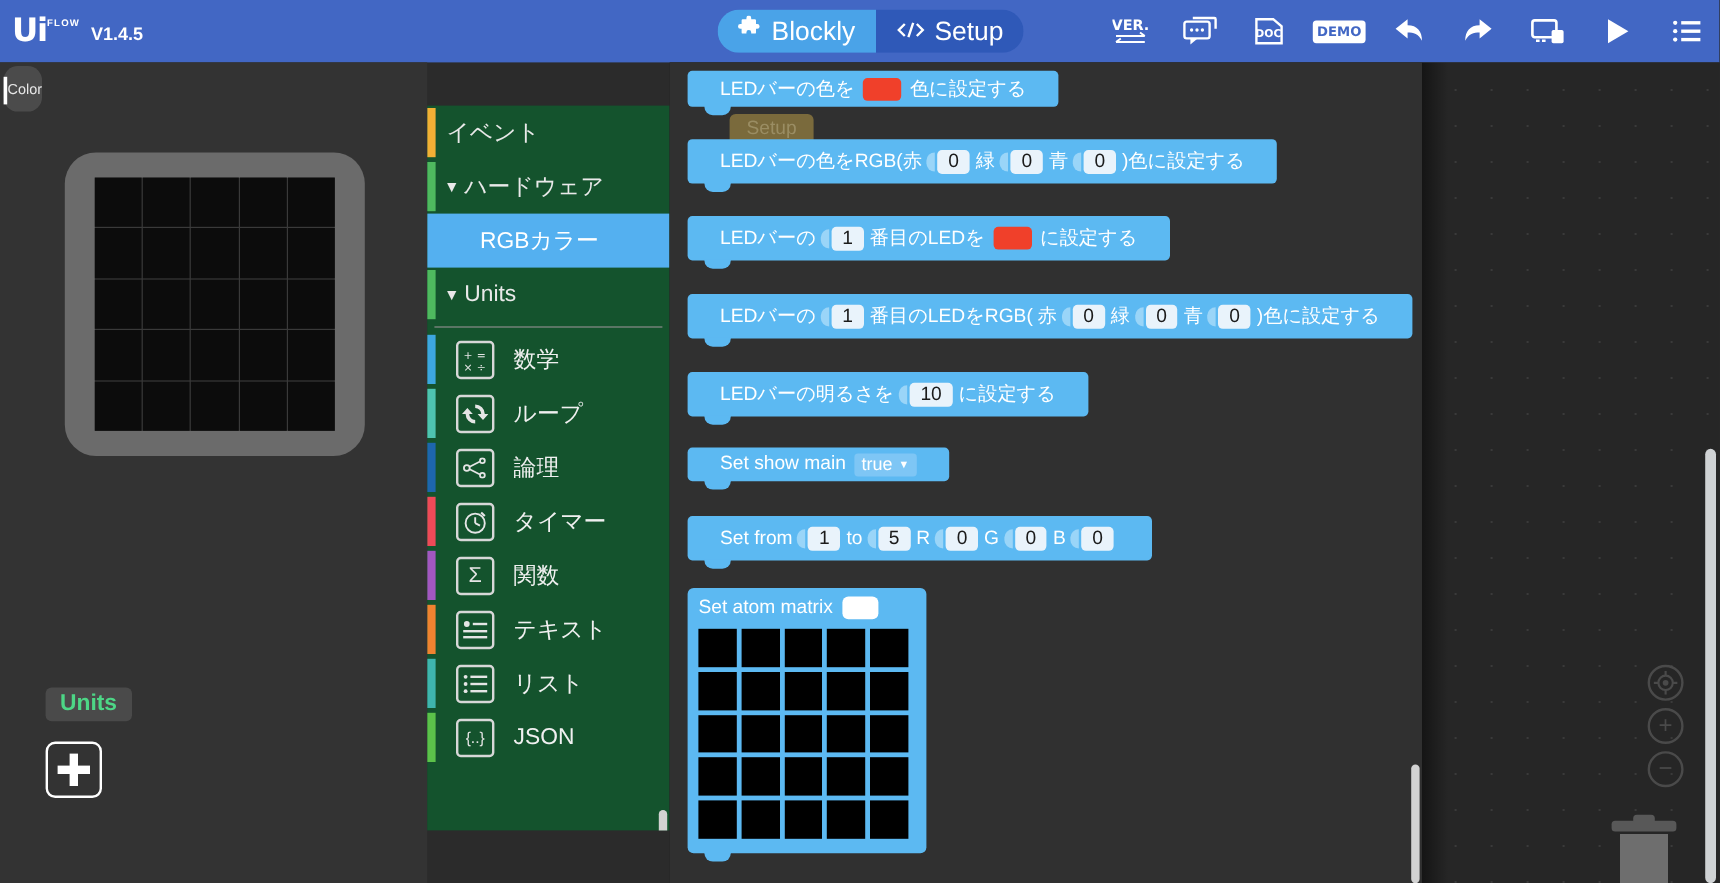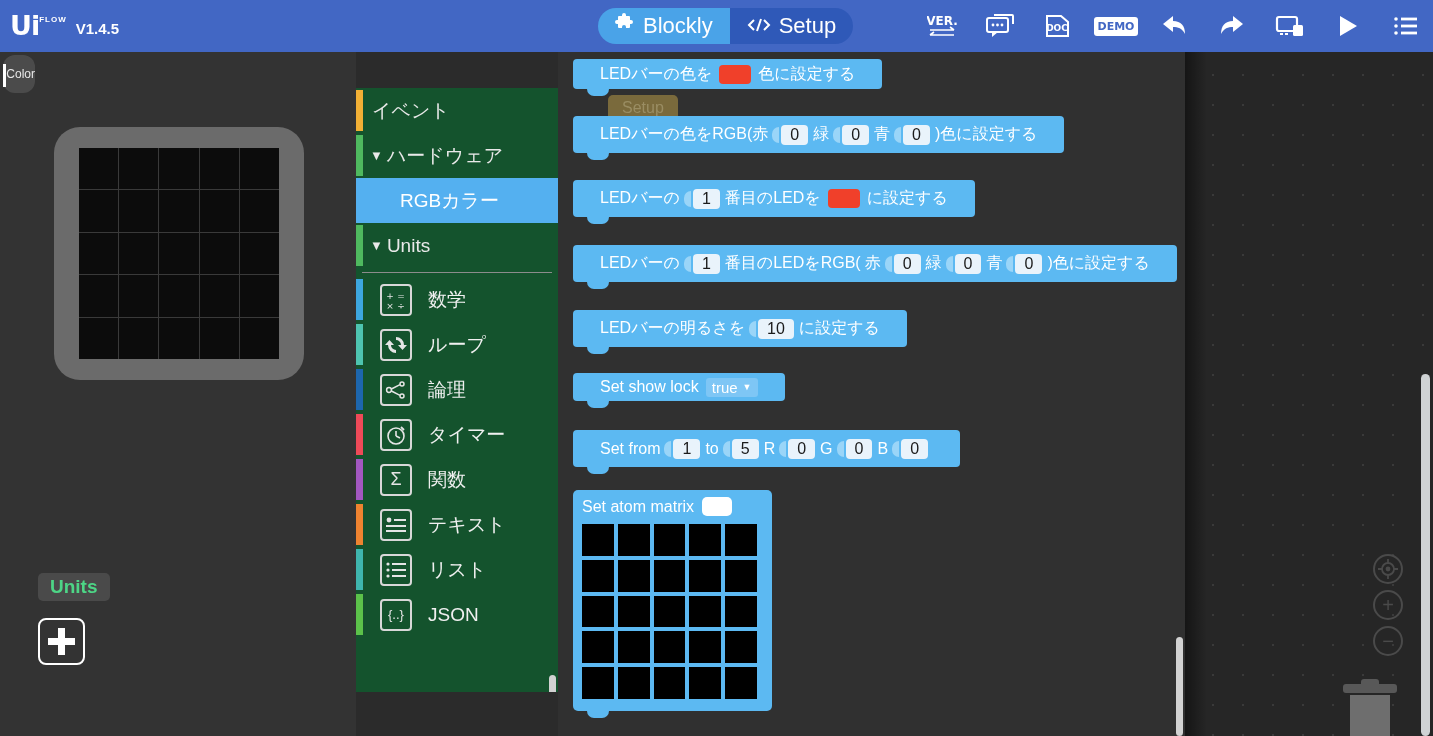--- a/index.html
+++ b/index.html
@@ -504,21 +504,21 @@
       </div>
 
       <div class="blk" style="left:15px; top:258px; height:37px;">
         <span>LEDバーの明るさを</span>
         <span class="sock"></span>
         <span class="fld">10</span>
         <span>に設定する</span>
       </div>
 
       <div class="blk" style="left:15px; top:321px; height:28px;">
-        <span>Set show lock</span>
+        <span>Set show main</span>
         <span class="dd">
           <span>true</span>
           <span class="arw">▼</span>
         </span>
       </div>
 
       <div class="blk" style="left:15px; top:378px; height:37px;">
         <span>Set  from</span>
         <span class="sock"></span>
         <span class="fld">1</span>

